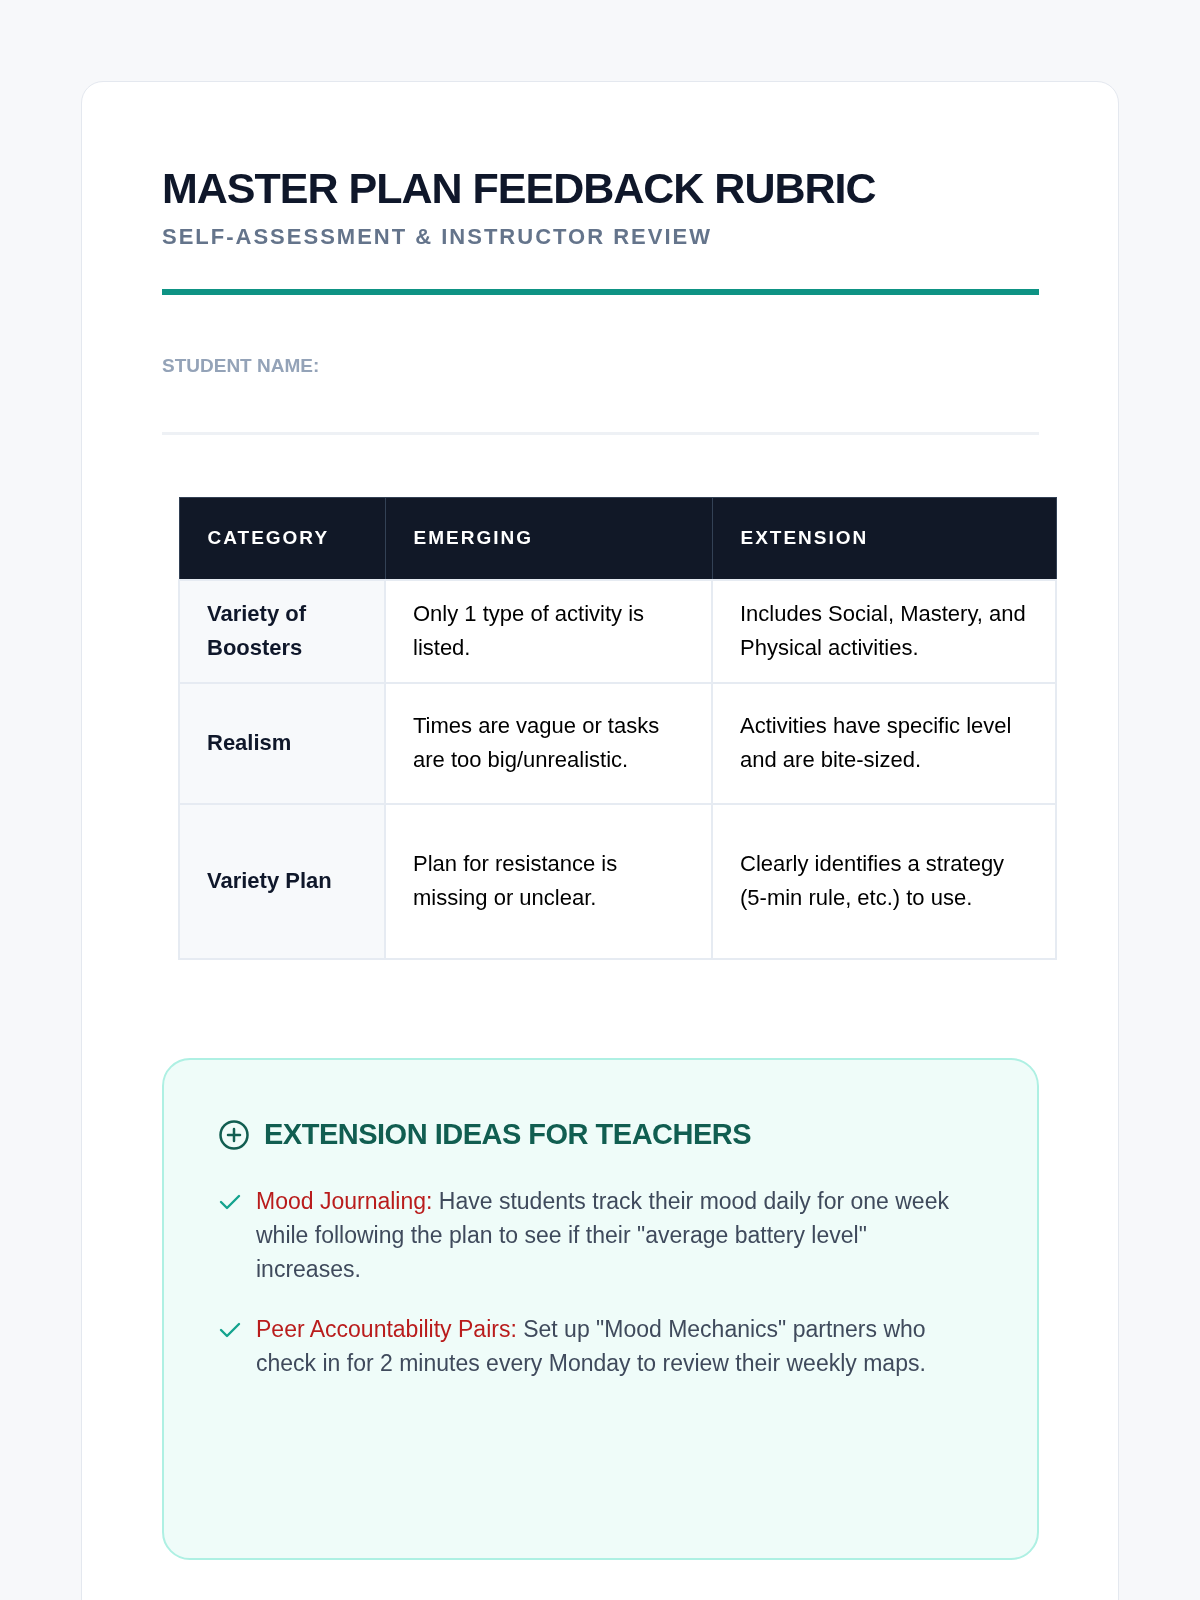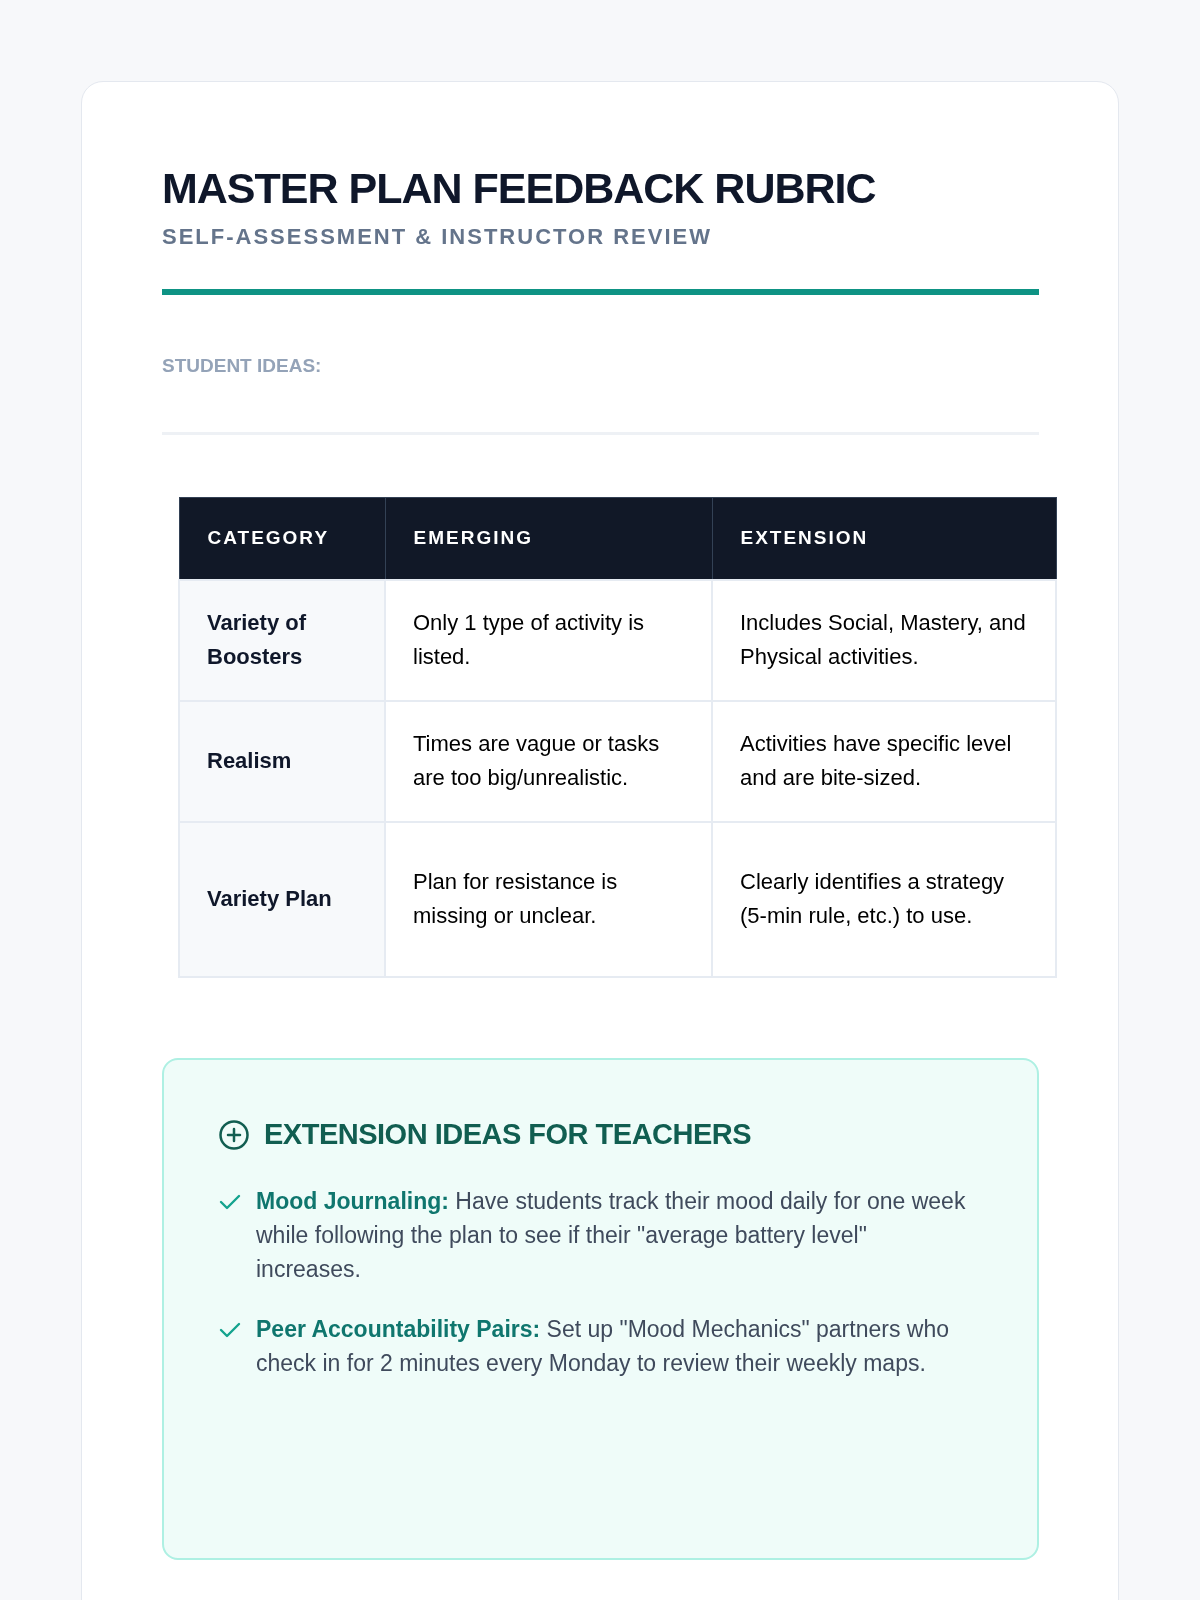--- a/index.html
+++ b/index.html
@@ -110,33 +110,33 @@
       color: #000000;
       padding: 0 20px 0 27px;
       vertical-align: middle;
       box-sizing: border-box;
     }
     table.rubric td.cat {
       background: #f7f9fb;
       font-weight: 700;
       color: #0f172a;
     }
-    table.rubric tr.r1 td { height: 121px; }
+    table.rubric tr.r1 td { height: 103px; }
     table.rubric tr.r2 td { height: 121px; }
     table.rubric tr.r3 td { height: 155px; }
     .ext-box {
       position: absolute;
       top: 976px;
       left: 0;
       width: 877px;
       height: 502px;
       box-sizing: border-box;
       background: #effcf9;
       border: 2px solid #aef0e3;
-      border-radius: 16px;
+      border-radius: 28px;
     }
     .ext-head {
       position: absolute;
       top: 58px;
       left: 54px;
       display: flex;
       align-items: center;
       gap: 14px;
     }
     .ext-head svg { display: block; }
@@ -164,35 +164,35 @@
     .ext-item .check {
       flex: 0 0 38px;
       padding-top: 8px;
     }
     .ext-item .txt {
       font-size: 23px;
       line-height: 34px;
       color: #3f4a5c;
     }
     .ext-item .txt b {
-      color: #0f766e;
-      font-weight: 700;
+      color: #b91c1c;
+      font-weight: 400;
     }
   </style>
 </head>
 <body>
 
 <div class="card">
   <div class="inner">
 
     <h1 class="title">MASTER PLAN FEEDBACK RUBRIC</h1>
     <div class="subtitle">SELF-ASSESSMENT &amp; INSTRUCTOR REVIEW</div>
     <div class="accent-rule"></div>
 
-    <div class="name-label">STUDENT IDEAS:</div>
+    <div class="name-label">STUDENT NAME:</div>
     <input class="name-input" type="text" placeholder="" style="">
 
     <table class="rubric">
       <colgroup>
         <col style="width:206px">
         <col style="width:327px">
         <col style="width:344px">
       </colgroup>
       <thead>
         <tr>

